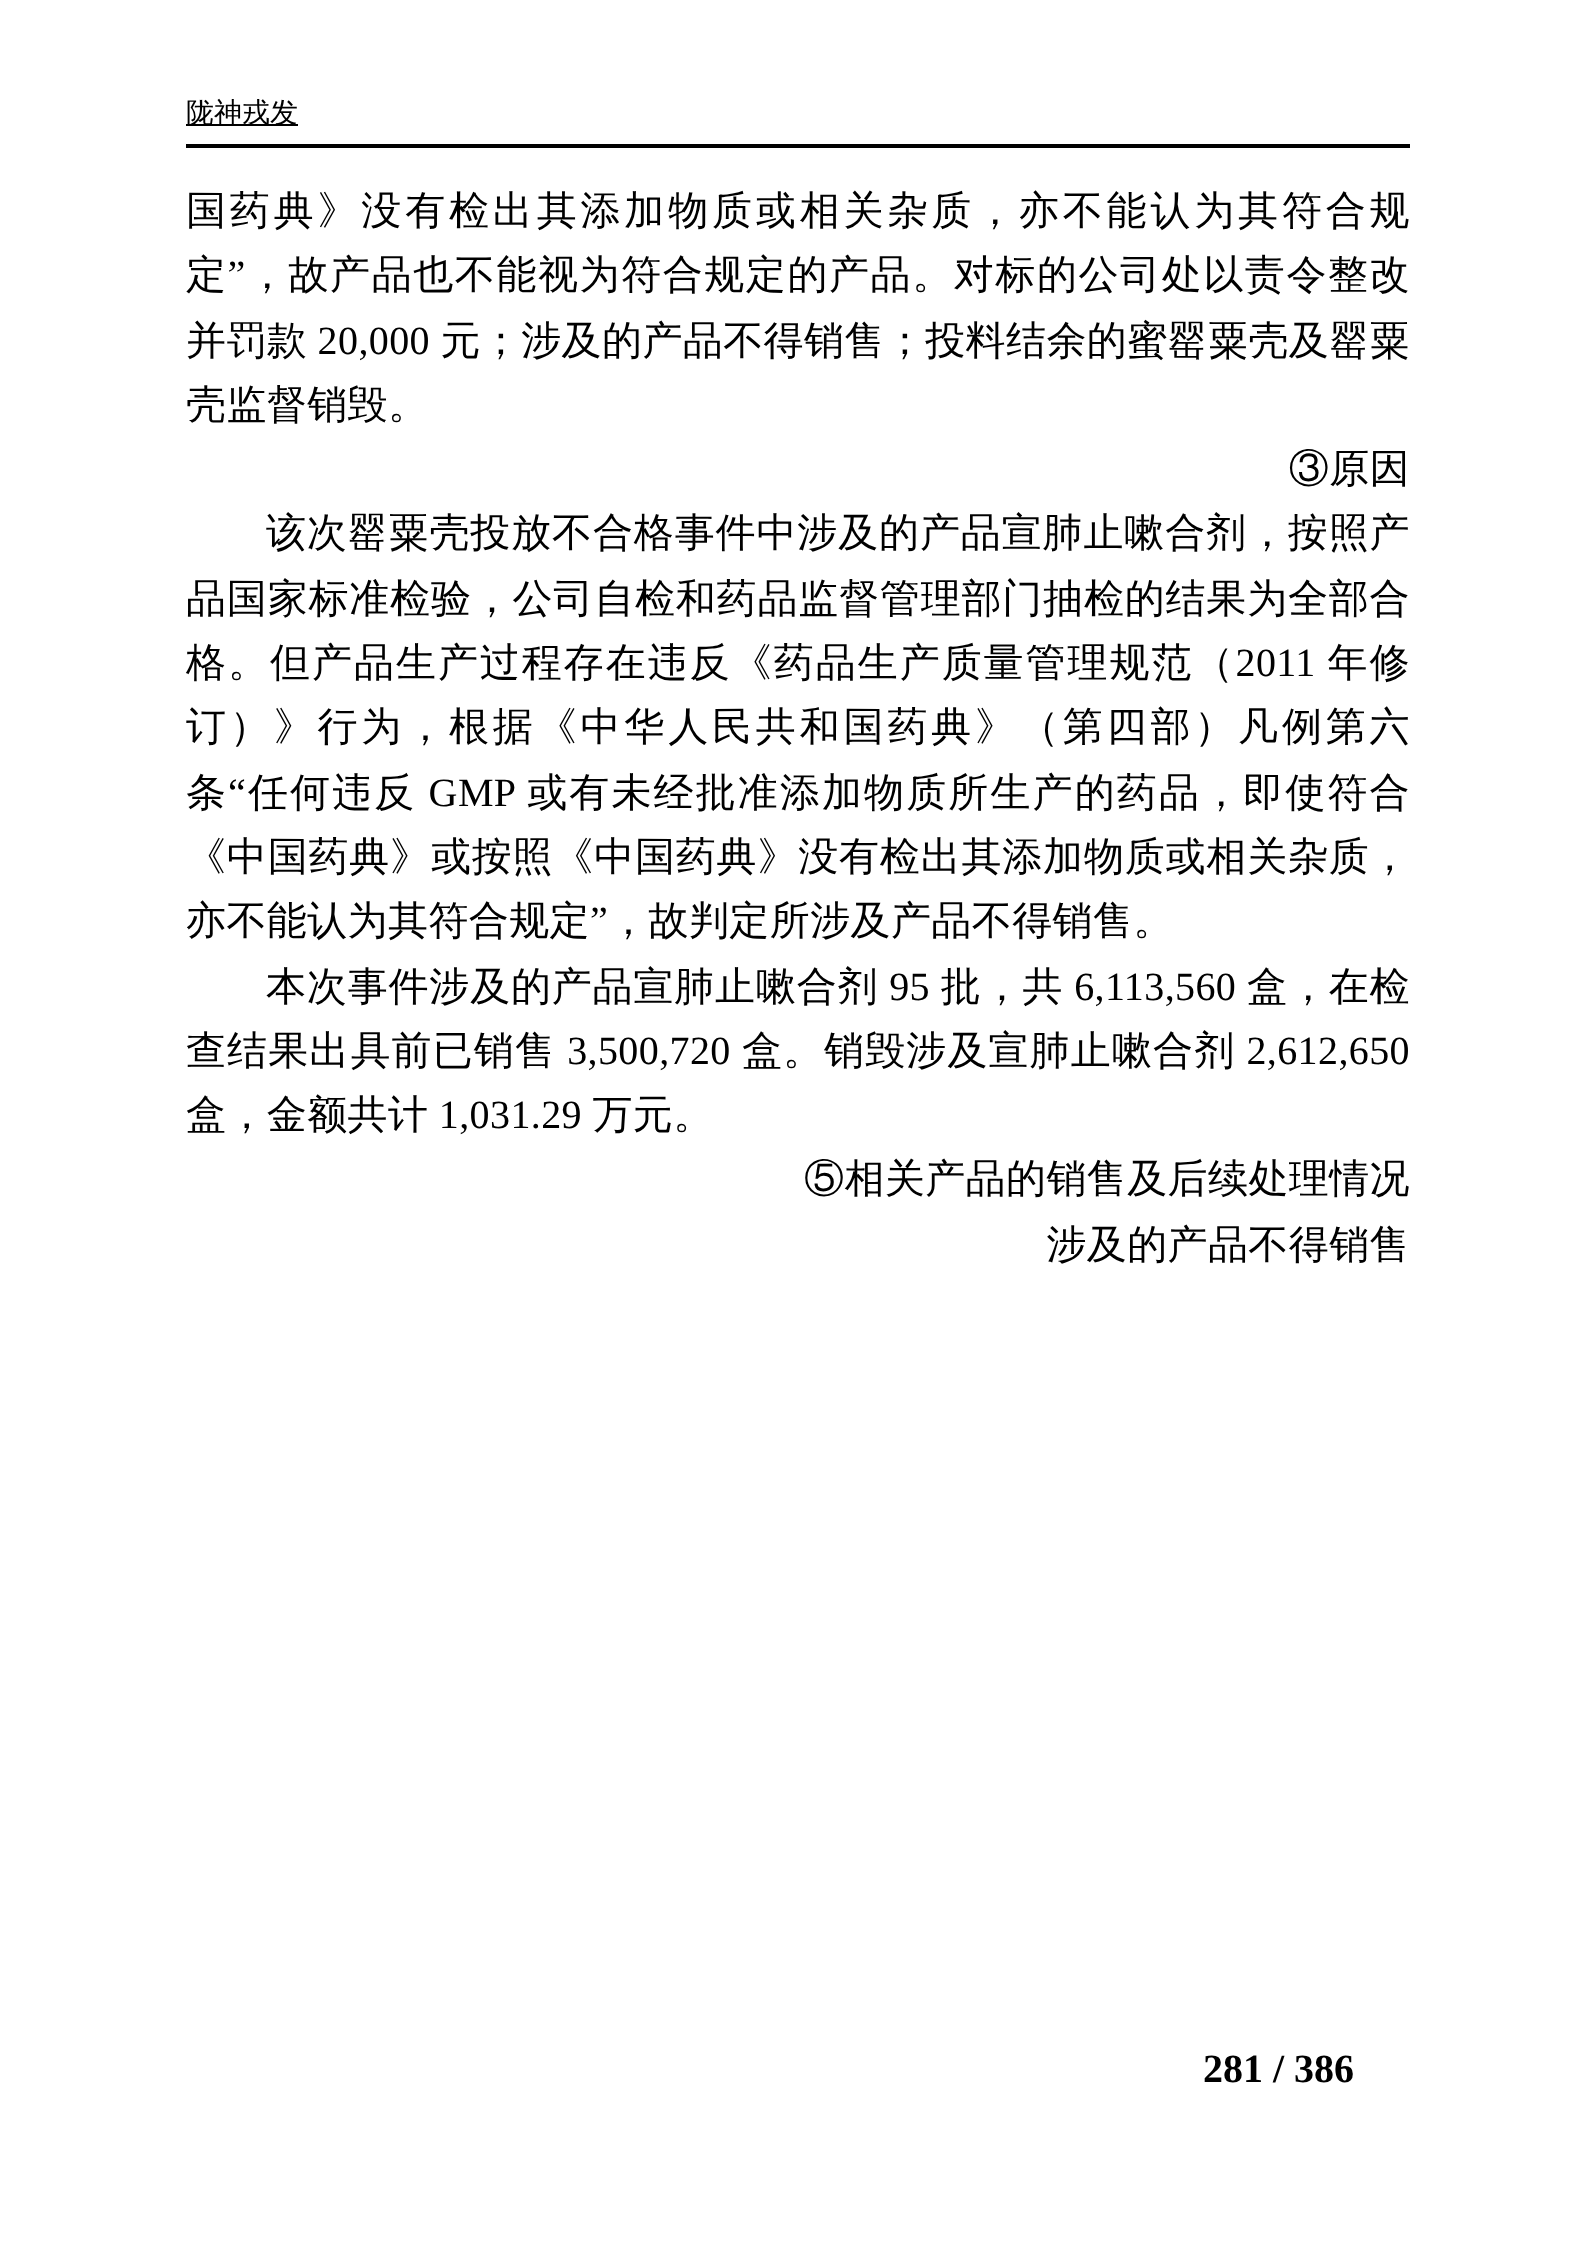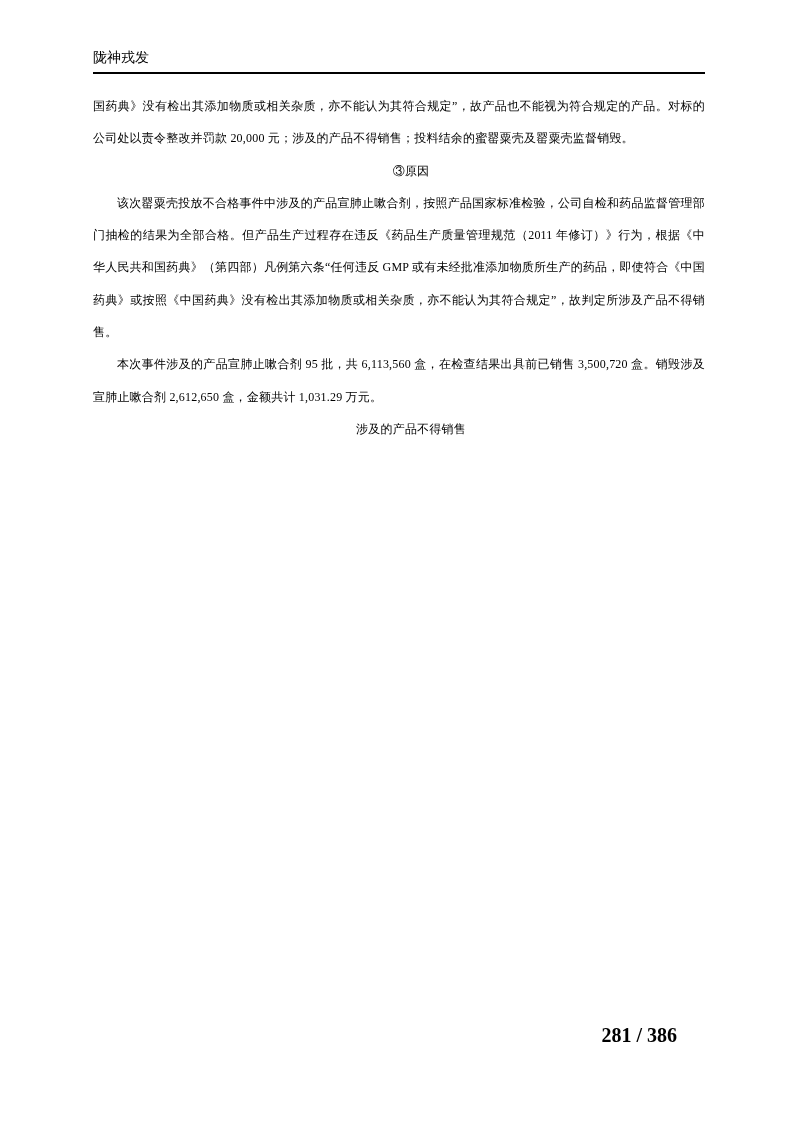--- a/index.html
+++ b/index.html
@@ -22,45 +22,46 @@
     top: 50px;
     width: 612px;
     display: flex;
     justify-content: space-between;
     align-items: flex-end;
     border-bottom: 2.5px solid #000000;
     padding-bottom: 6px;
     font-size: 14px;
     line-height: 16px;
     white-space: nowrap;
+    text-decoration: underline;
   }
   .body-text {
     position: absolute;
     left: 93px;
     top: 90px;
     width: 612px;
-    font-size: 12px;
+    font-size: 20px;
     line-height: 32.3px;
     text-align: justify;
     letter-spacing: 0.2px;
     font-family: Liberation Serif, serif;
   }
   .body-text p {
     margin: 0;
     padding: 0;
   }
   .para {
     text-indent: 2em;
   }
   .para-continuation {
     text-indent: 0;
   }
   .section-heading {
     text-indent: 2em;
-    text-align: center;
+    text-align: right;
   }
   .footer {
     position: absolute;
     top: 1027px;
     right: 116px;
     font-size: 20px;
     font-weight: bold;
     line-height: 17px;
   }
 </style>
@@ -71,18 +72,19 @@
 
   <div class="header">
     <span>陇神戎发</span>
   </div>
 
   <div class="body-text">
     <p class="para-continuation">国药典》没有检出其添加物质或相关杂质，亦不能认为其符合规定”，故产品也不能视为符合规定的产品。对标的公司处以责令整改并罚款 20,000 元；涉及的产品不得销售；投料结余的蜜罂粟壳及罂粟壳监督销毁。</p>
     <p class="section-heading">③原因</p>
     <p class="para">该次罂粟壳投放不合格事件中涉及的产品宣肺止嗽合剂，按照产品国家标准检验，公司自检和药品监督管理部门抽检的结果为全部合格。但产品生产过程存在违反《药品生产质量管理规范（2011 年修订）》行为，根据《中华人民共和国药典》（第四部）凡例第六条“任何违反 GMP 或有未经批准添加物质所生产的药品，即使符合《中国药典》或按照《中国药典》没有检出其添加物质或相关杂质，亦不能认为其符合规定”，故判定所涉及产品不得销售。</p>
     <p class="para">本次事件涉及的产品宣肺止嗽合剂 95 批，共 6,113,560 盒，在检查结果出具前已销售 3,500,720 盒。销毁涉及宣肺止嗽合剂 2,612,650 盒，金额共计 1,031.29 万元。</p>
+    <p class="section-heading">⑤相关产品的销售及后续处理情况</p>
     <p class="section-heading">涉及的产品不得销售</p>
   </div>
 
   <div class="footer">281 / 386</div>
 
 </div>
 
 </body></html>

